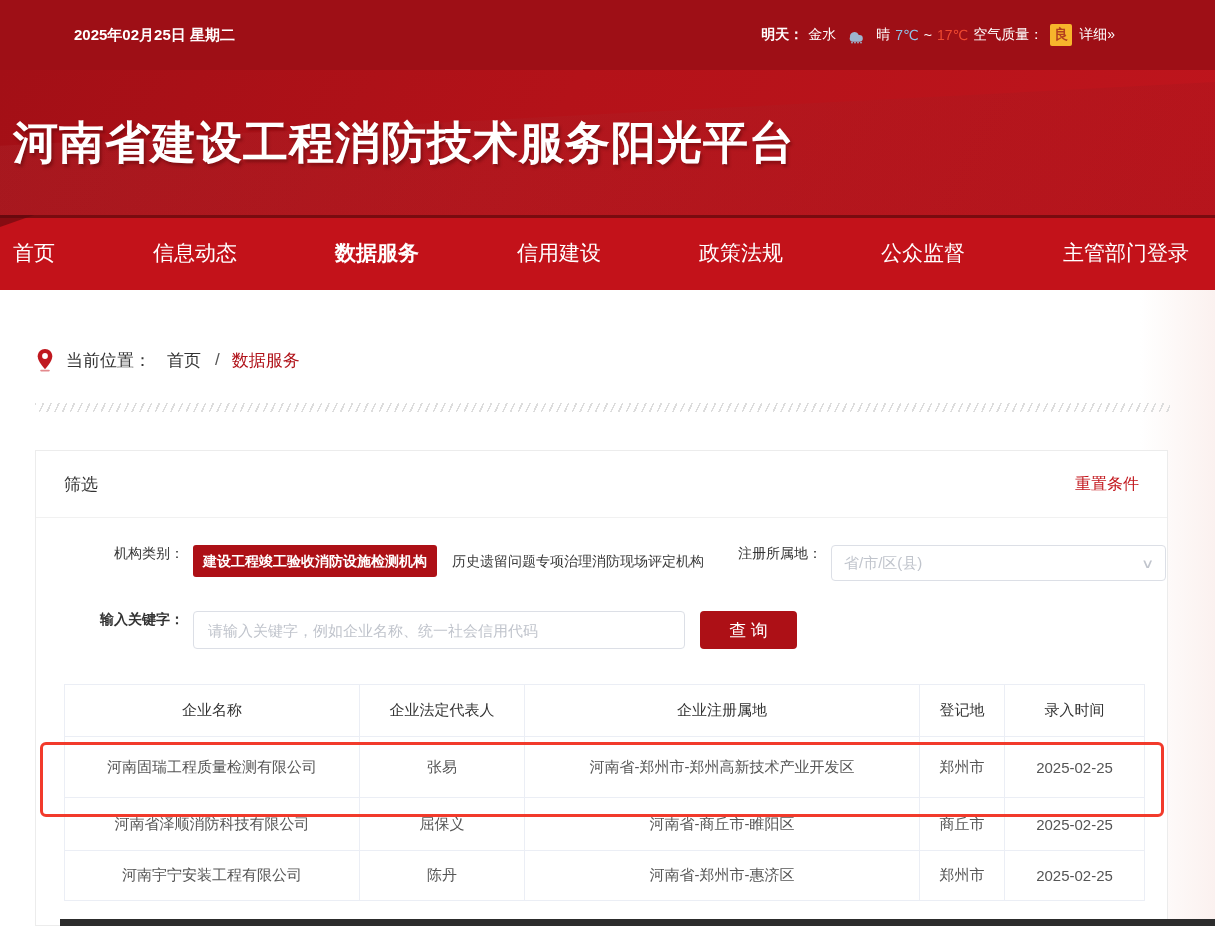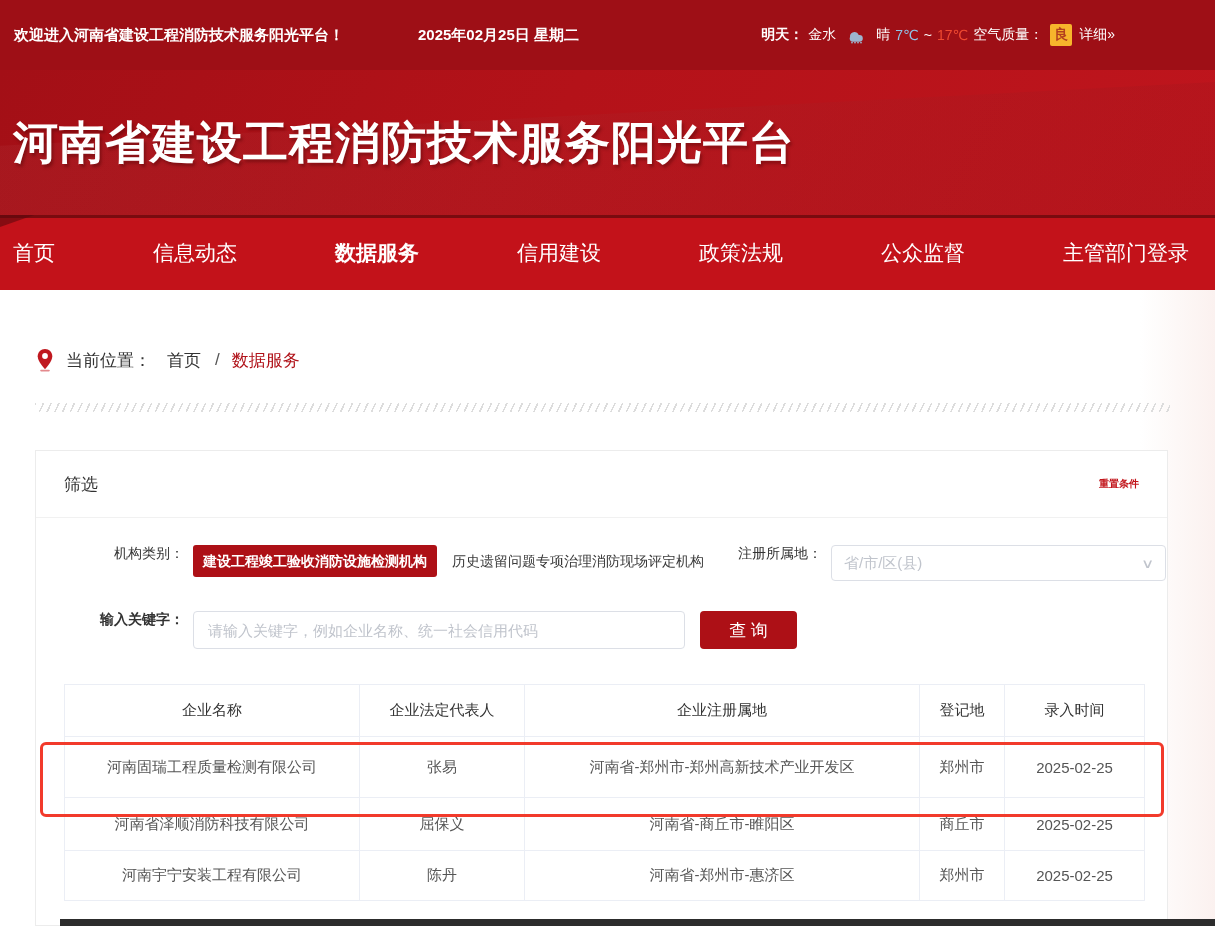--- a/index.html
+++ b/index.html
@@ -36,21 +36,21 @@
   .breadcrumb .crumb-home { margin-left:16px; cursor:pointer; }
   .breadcrumb .crumb-sep { margin-left:14px; color:#555; }
   .breadcrumb .crumb-current { margin-left:12px; color:#b01118; cursor:pointer; }
 
   .slashes { position:absolute; top:113px; left:35px; right:45px; height:9px;
              background:repeating-linear-gradient(115deg,#dcdcdc 0 1.5px,transparent 1.5px 7px); }
 
   .panel { position:absolute; top:160px; left:35px; width:1133px; height:476px; background:#fff; border:1px solid #ececec; }
   .panel-head { height:67px; display:flex; align-items:center; padding:0 28px; border-bottom:1px solid #f1f1f1; }
   .panel-title { font-size:17px; color:#333; }
-  .reset-link { margin-left:auto; font-size:10px; font-weight:700; color:#c2151b; cursor:pointer; }
+  .reset-link { margin-left:auto; font-size:16px; font-weight:400; color:#c2151b; cursor:pointer; }
 
   .filter-row { display:flex; align-items:flex-start; }
   .row-category { margin-top:27px; }
   .row-keyword { margin-top:30px; }
   .flabel { width:148px; text-align:right; font-size:14px; color:#333; flex-shrink:0; }
   .flabel.bold { font-weight:700; }
   .cat-option { font-size:14px; line-height:1; cursor:pointer; }
   .cat-option.selected { margin-left:9px; background:#ad1016; color:#fff; font-weight:700; padding:9px 10px; border-radius:3px; }
   .cat-option.plain { margin-left:13px; color:#3a3a3a; padding:9px 2px; }
   .region-label { margin-left:32px; font-size:14px; color:#333; }
@@ -70,21 +70,20 @@
   .data-table tr.r1 td { height:53px; }
   .data-table tr.r2 td { height:50px; }
 
   .highlight-box { position:absolute; left:40px; top:452px; width:1124px; height:75px; border:3px solid #f23a2b; border-radius:6px; pointer-events:none; }
   .footer-bar { position:absolute; left:60px; right:0; top:629px; height:7px; background:#2c2c2c; }
 </style>
 </head>
 <body>
 
 <div class="topbar">
-  <span class="topbar-welcome">欢迎进入河南省建设工程消防技术服务阳光平台！</span>
   <span class="topbar-date">2025年02月25日 星期二</span>
   <span class="weather">
     <span class="w-label">明天：</span>
     <span>金水</span>
     <span class="cloud-icon">
       <svg width="24" height="17" viewBox="0 0 24 17">
         <path d="M6 10a4.4 4.4 0 0 1 4.3-5 4.6 4.6 0 0 1 4.4 3h.6a3.4 3.4 0 1 1 .2 6.8H8.2A3.4 3.4 0 0 1 6 10z" fill="#9db4cf"></path>
         <circle cx="8" cy="15.6" r="0.9" fill="#9db4cf"></circle>
           <circle cx="11" cy="15.6" r="0.9" fill="#9db4cf"></circle>
         <circle cx="14" cy="15.6" r="0.9" fill="#9db4cf"></circle>

